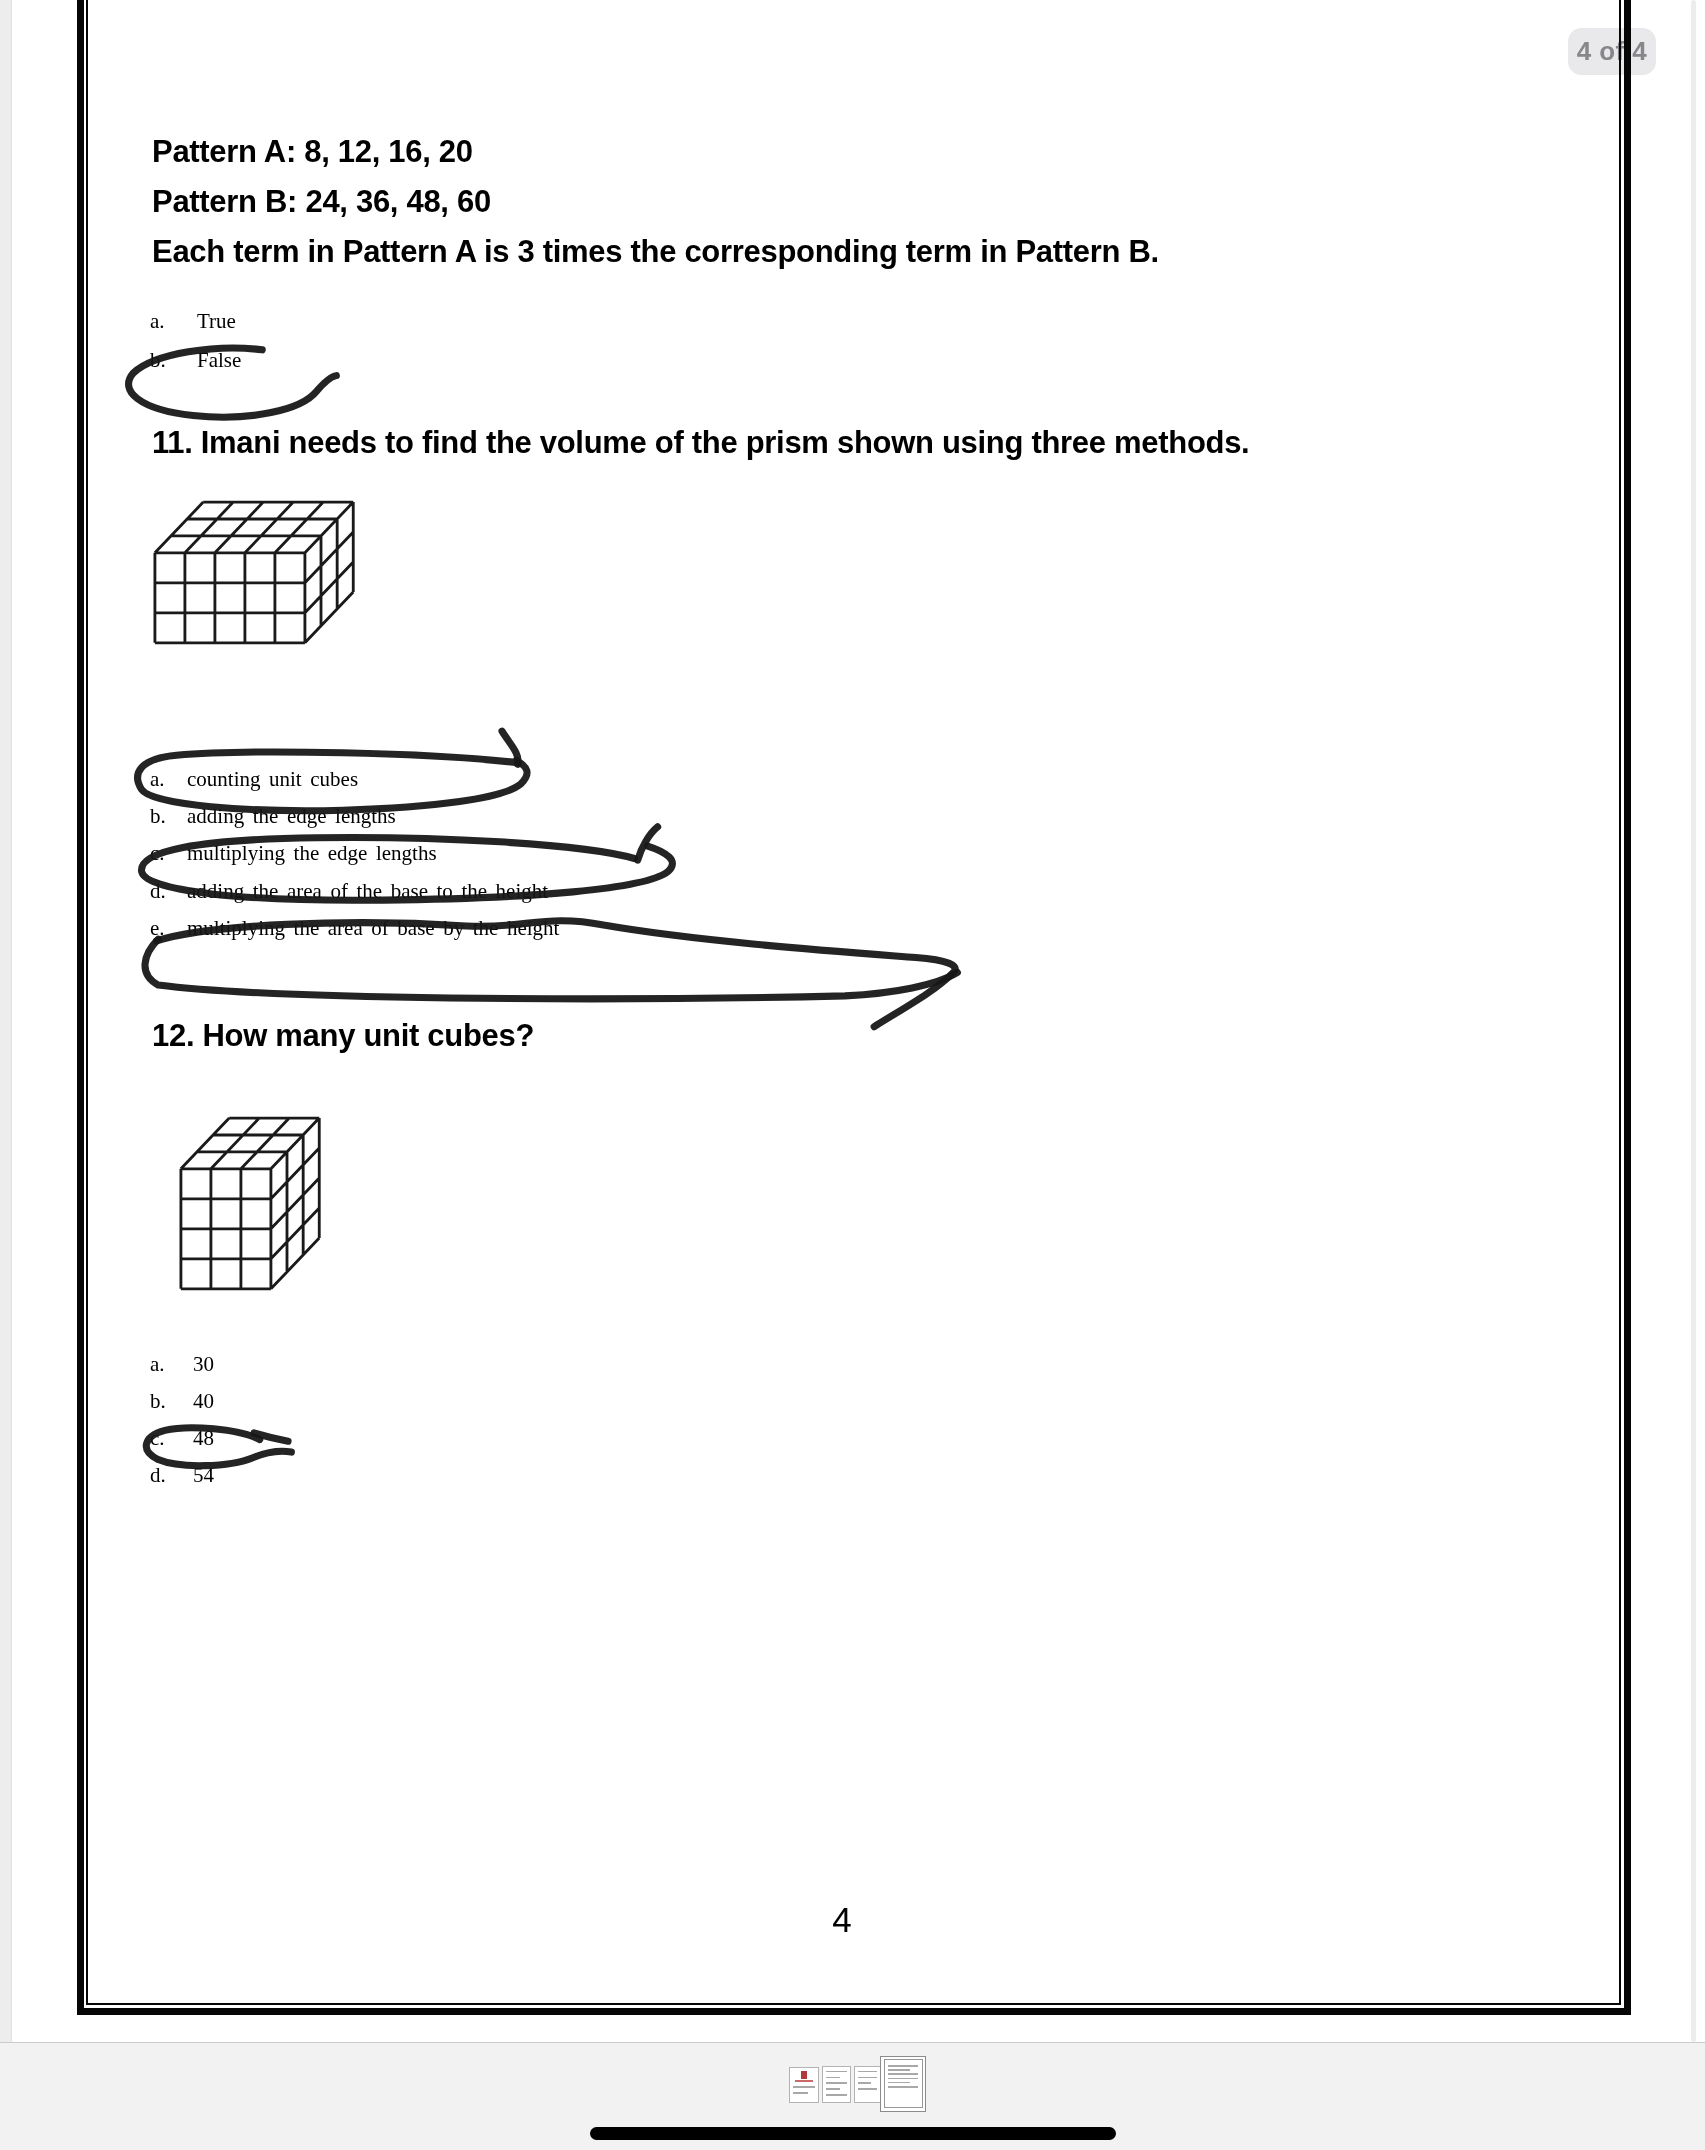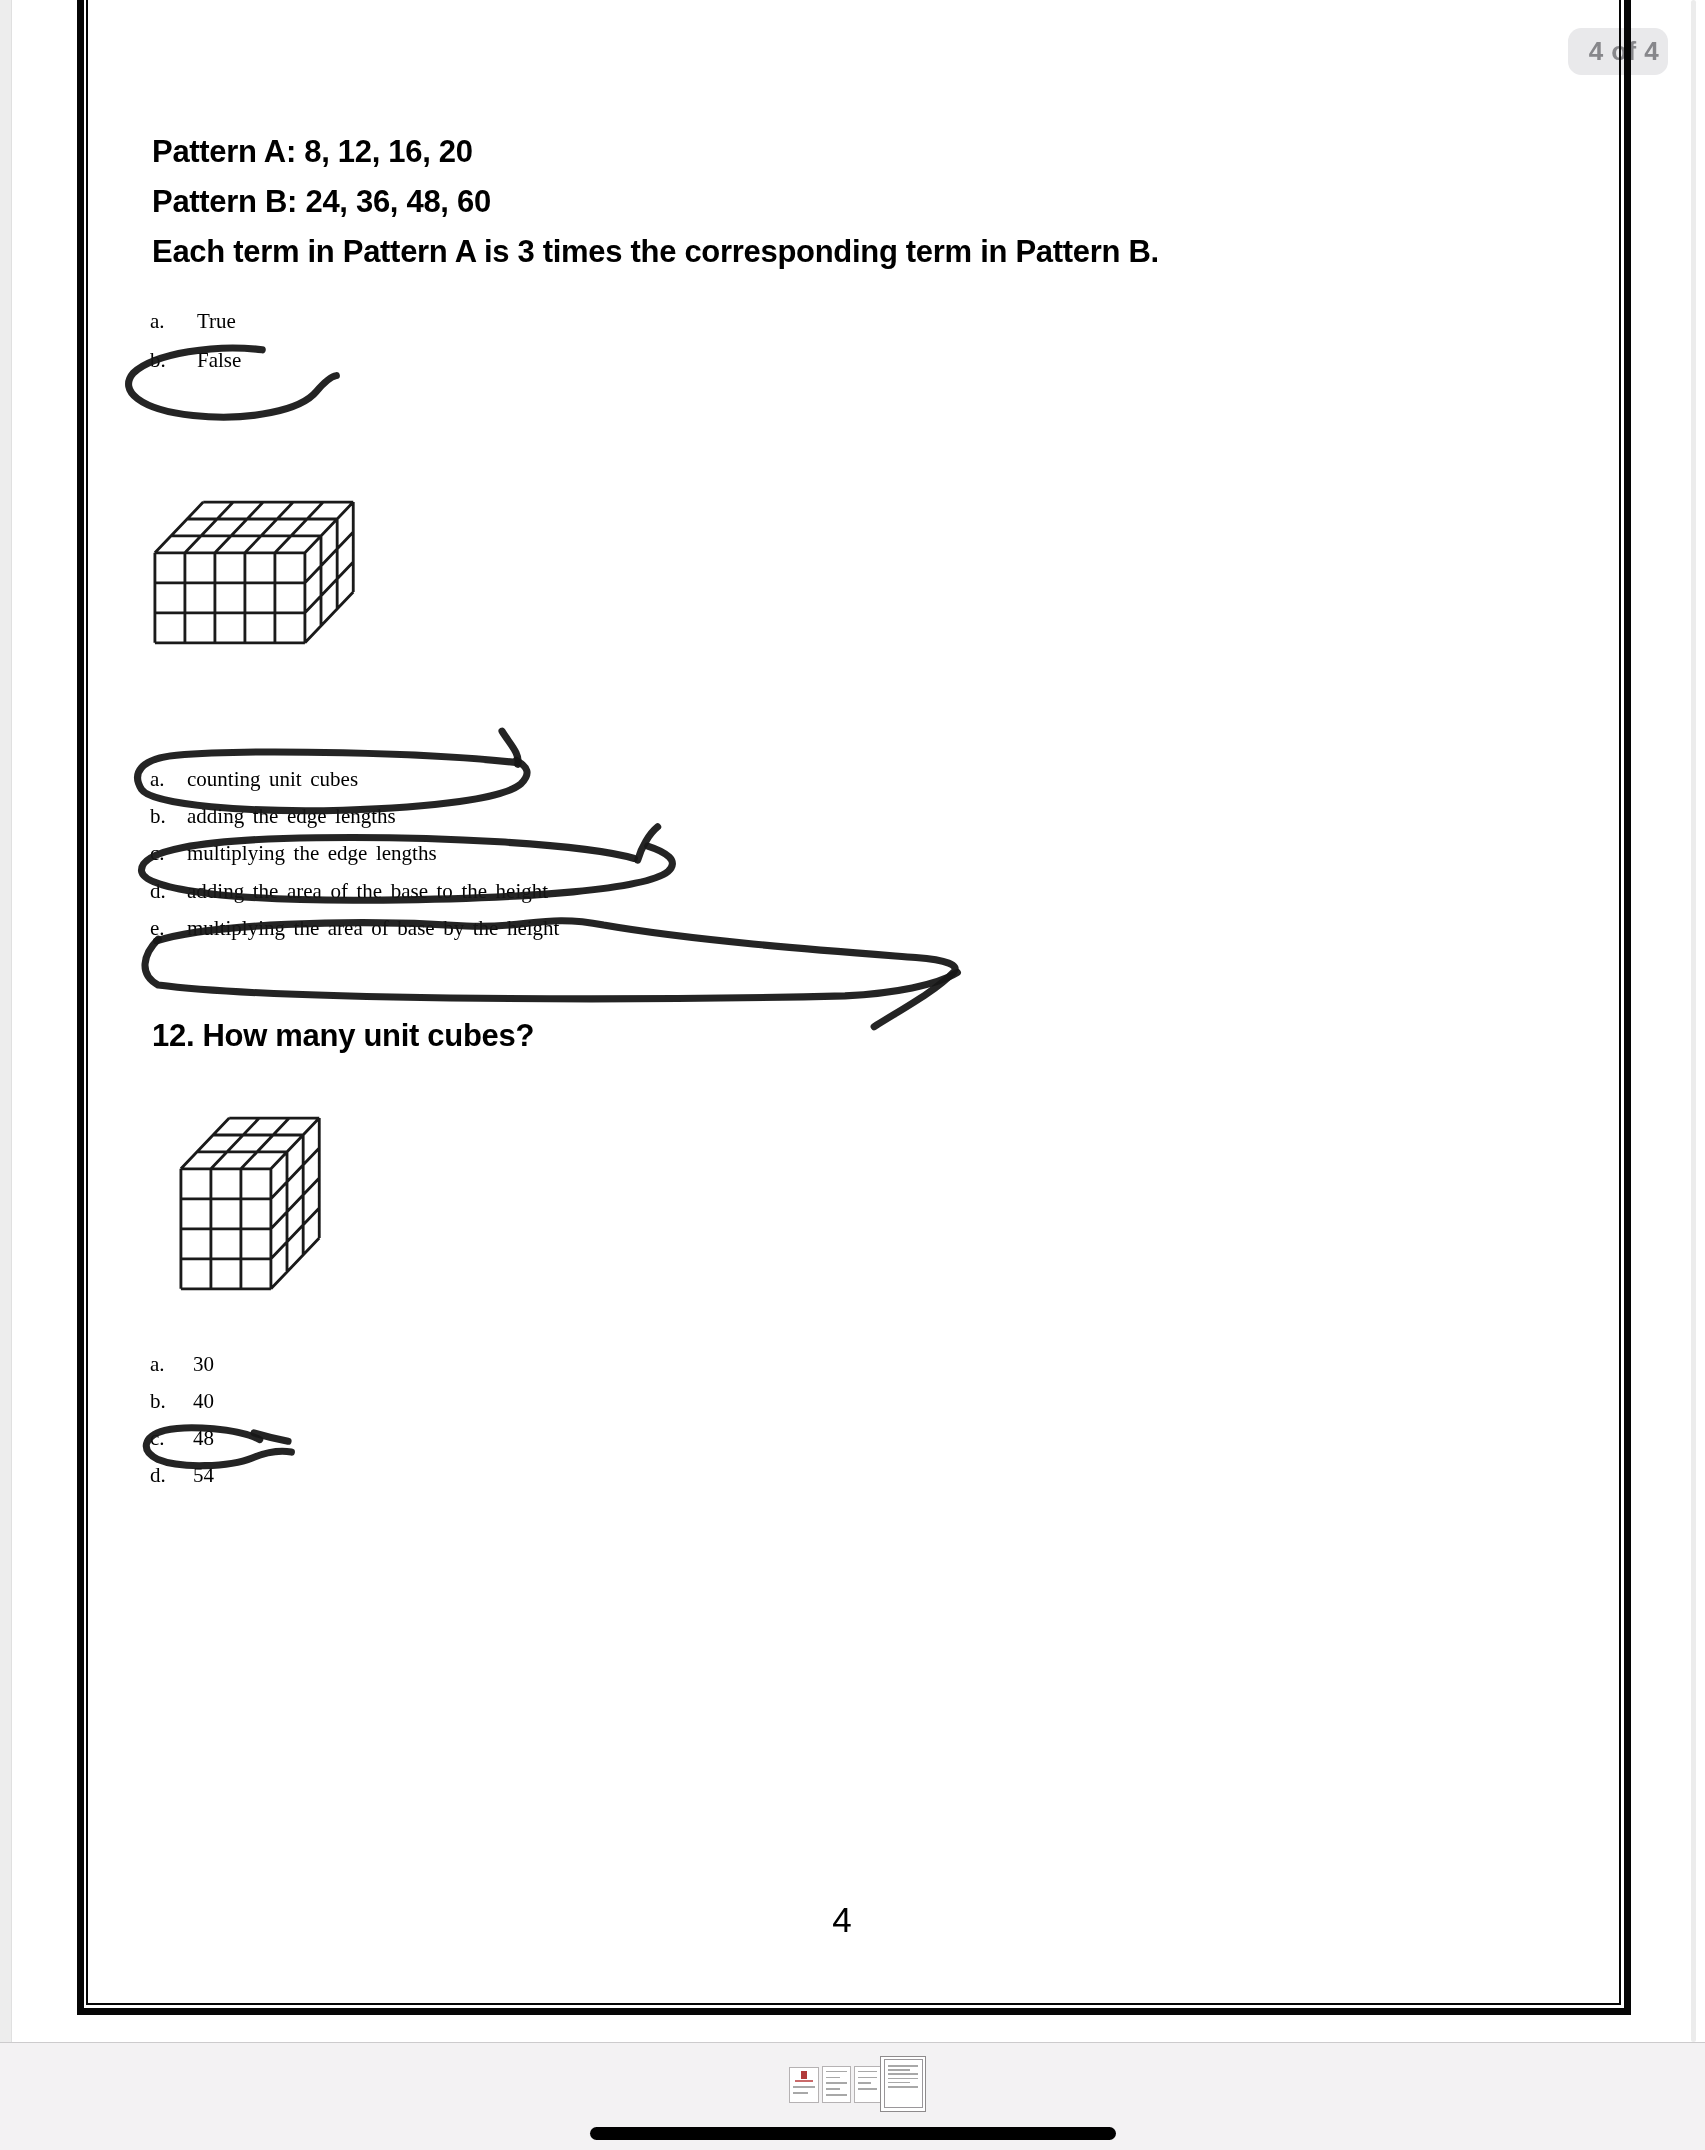--- a/index.html
+++ b/index.html
@@ -9,21 +9,21 @@
   .edge-left{position:absolute;left:0;top:0;width:10.8px;height:2042px;background:#ededed;border-right:0.8px solid #e0e0e0;}
   .edge-right{position:absolute;left:1691px;top:0;width:5px;height:2042px;background:#ececec;border-radius:2.5px;}
   
   .frame-outer{position:absolute;left:77px;top:-25px;width:1554px;height:2040px;
                border:7.5px solid #060606;box-sizing:border-box;z-index:10;pointer-events:none;}
   .frame-inner{position:absolute;left:86px;top:-25px;width:1535px;height:2030px;
                border:2.5px solid #060606;box-sizing:border-box;z-index:10;pointer-events:none;}
   
   .pill{position:absolute;left:1568px;top:27.5px;width:88px;height:47px;background:#e9e9eb;
         border-radius:13.3px;z-index:6;display:flex;align-items:center;justify-content:center;
-        font-size:26px;font-weight:700;color:#87878b;letter-spacing:0.4px;padding-left:12px;}
+        font-size:26px;font-weight:700;color:#87878b;letter-spacing:0.4px;}
   
   .bold-line{position:absolute;left:152px;font-weight:700;font-size:31px;letter-spacing:-0.3px;
              color:#000;white-space:nowrap;line-height:1;}
   .opt{position:absolute;left:150px;font-family:Liberation Serif, serif;font-size:21px;
        color:#000;white-space:nowrap;line-height:1;word-spacing:3.3px;}
   .opt .lbl{display:inline-block;}
   .opt.q10 .lbl{width:47px;}
   .opt.q11 .lbl{width:37px;}
   .opt.q12 .lbl{width:43px;}
   .pagenum{position:absolute;left:0;top:1902px;width:1684px;text-align:center;
@@ -61,20 +61,21 @@
   <div class="bold-line" style="top:186px">Pattern B: 24, 36, 48, 60</div>
   <div class="bold-line" style="top:236px">Each term in Pattern A is 3 times the corresponding term in Pattern B.</div>
 
   <div class="opt q10" style="top:311px">
     <span class="lbl">a.</span><span>True</span>
   </div>
   <div class="opt q10" style="top:350px">
     <span class="lbl">b.</span><span>False</span>
   </div>
 
+  <div class="bold-line" style="top:427px">11. Imani needs to find the volume of the prism shown using three methods.</div>
   <svg class="prism" id="prism1" style="left:152px;top:499px" width="205" height="147" viewBox="0 0 246 176">
       <path d="M 3.5 64.4 L 3.5 172.4 M 3.5 64.4 L 61.5 3.5 M 39.5 64.4 L 39.5 172.4 M 39.5 64.4 L 97.5 3.5 M 75.5 64.4 L 75.5 172.4 M 75.5 64.4 L 133.5 3.5 M 111.5 64.4 L 111.5 172.4 M 111.5 64.4 L 169.5 3.5 M 147.5 64.4 L 147.5 172.4 M 147.5 64.4 L 205.5 3.5 M 183.5 64.4 L 183.5 172.4 M 183.5 64.4 L 241.5 3.5 M 3.5 64.4 L 183.5 64.4 M 183.5 64.4 L 241.5 3.5 M 3.5 100.4 L 183.5 100.4 M 183.5 100.4 L 241.5 39.5 M 3.5 136.4 L 183.5 136.4 M 183.5 136.4 L 241.5 75.5 M 3.5 172.4 L 183.5 172.4 M 183.5 172.4 L 241.5 111.5 M 22.8 44.1 L 202.8 44.1 M 202.8 44.1 L 202.8 152.1 M 42.2 23.8 L 222.2 23.8 M 222.2 23.8 L 222.2 131.8 M 61.5 3.5 L 241.5 3.5 M 241.5 3.5 L 241.5 111.5 " fill="none" stroke="#1a1a1a" stroke-width="3.4"></path>
     </svg>
 
   <div class="opt q11" style="top:769px">
     <span class="lbl">a.</span><span>counting unit cubes</span>
   </div>
   <div class="opt q11" style="top:806px">
     <span class="lbl">b.</span><span>adding the edge lengths</span>
   </div>

